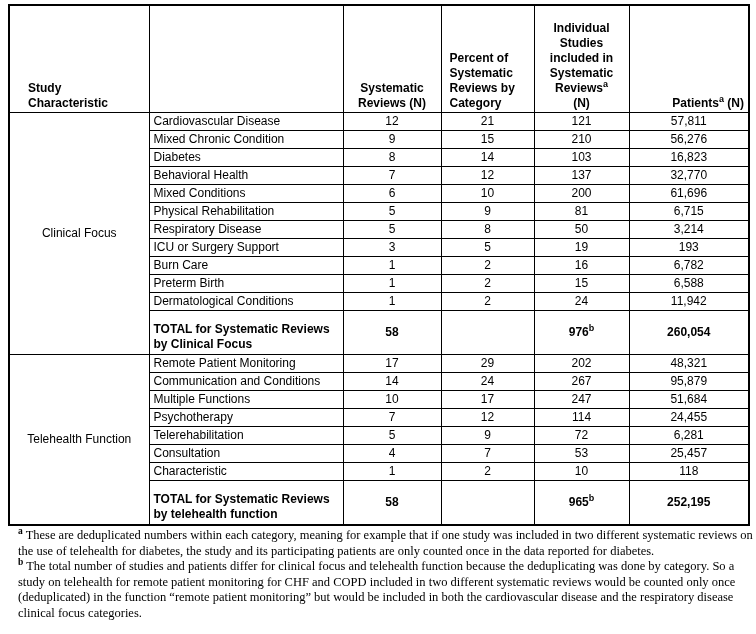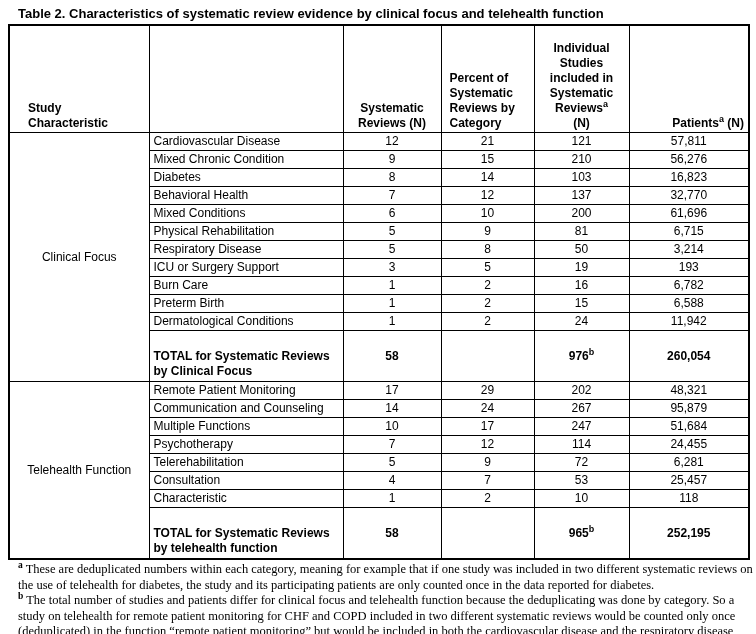--- a/index.html
+++ b/index.html
@@ -39,39 +39,38 @@
   .th-blank { }
   .th-reviews { text-align: center; vertical-align: bottom; white-space: pre-line; }
   .th-percent { text-align: left; vertical-align: bottom; padding-left: 8px; white-space: pre-line; }
   .th-studies { text-align: center; vertical-align: top; padding-top: 15px; margin-left: 17px; }
   .th-studies .pre { white-space: pre-line; }
   .th-patients { text-align: right; vertical-align: bottom; margin-left: 36px; }
   .section-cell { text-align: center; vertical-align: middle; padding-left: 4px; }
   .cat-cell { text-align: left; padding: 1px 2px 1px 4px; }
   .num-cell { text-align: center; padding: 1px 2px; }
   .total-row td { font-weight: bold; }
-  .total-row .cat-cell { padding-top: 18px; padding-bottom: 2px; }
+  .total-row .cat-cell { padding-top: 11px; padding-bottom: 2px; }
   sup { font-size: 9px; line-height: 0; }
   .footnotes {
     font-family: "Liberation Serif", serif;
     font-size: 12.5px;
     line-height: 15.5px;
     margin-top: 2px;
     padding-left: 10px;
     width: 748px;
   }
   .fn-line { margin: 0; }
   .fn-marker { font-weight: bold; font-size: 9.5px; }
 </style>
 </head>
 <body>
 
 <div class="page">
 
-  <div class="table-title">Table 2. Characteristics of systematic review evidence by clinical focus and telehealth function</div>
 
   <table class="data-table">
     <colgroup>
       <col style="width:140px">
       <col style="width:194px">
       <col style="width:98px">
       <col style="width:93px">
       <col style="width:95px">
       <col style="width:120px">
     </colgroup>
@@ -182,21 +181,21 @@
         </tr>
         <tr>
           <td class="section-cell" rowspan="8">Telehealth Function</td>
           <td class="cat-cell">Remote Patient Monitoring</td>
           <td class="num-cell">17</td>
           <td class="num-cell">29</td>
           <td class="num-cell">202</td>
           <td class="num-cell">48,321</td>
         </tr>
         <tr>
-          <td class="cat-cell">Communication and Counseling</td>
+          <td class="cat-cell">Communication and Conditions</td>
           <td class="num-cell">14</td>
           <td class="num-cell">24</td>
           <td class="num-cell">267</td>
           <td class="num-cell">95,879</td>
         </tr>
         <tr>
           <td class="cat-cell">Multiple Functions</td>
           <td class="num-cell">10</td>
           <td class="num-cell">17</td>
           <td class="num-cell">247</td>

